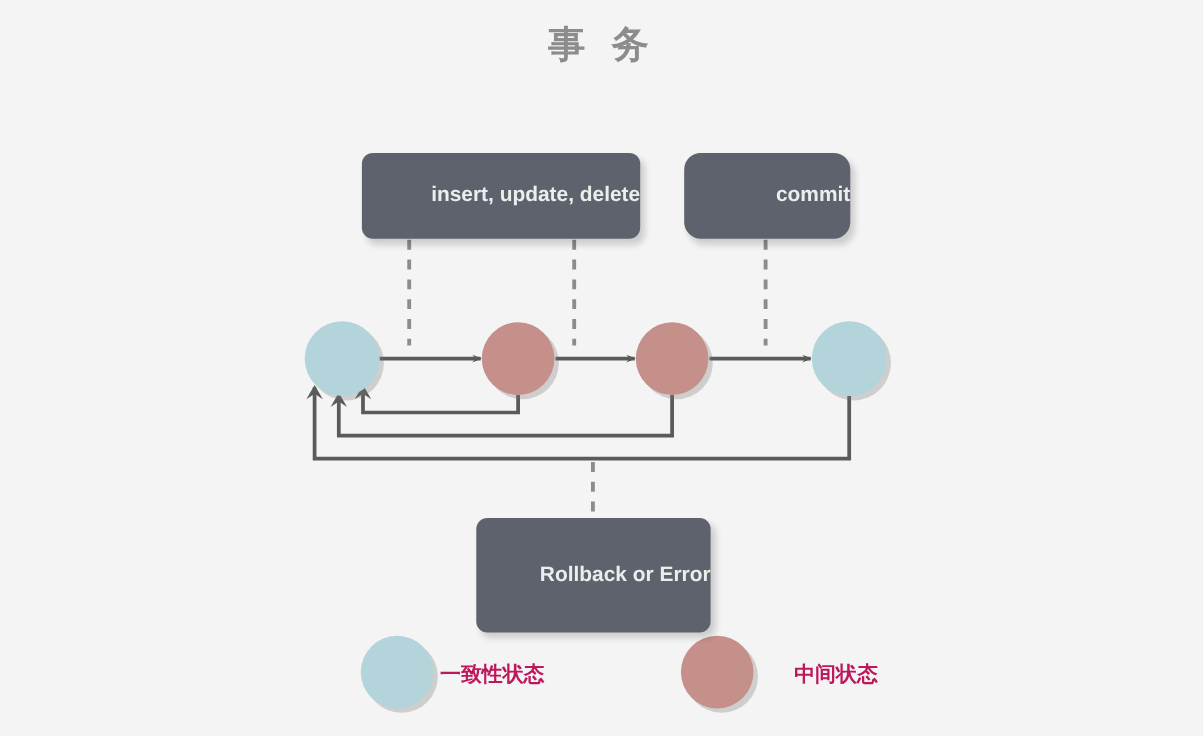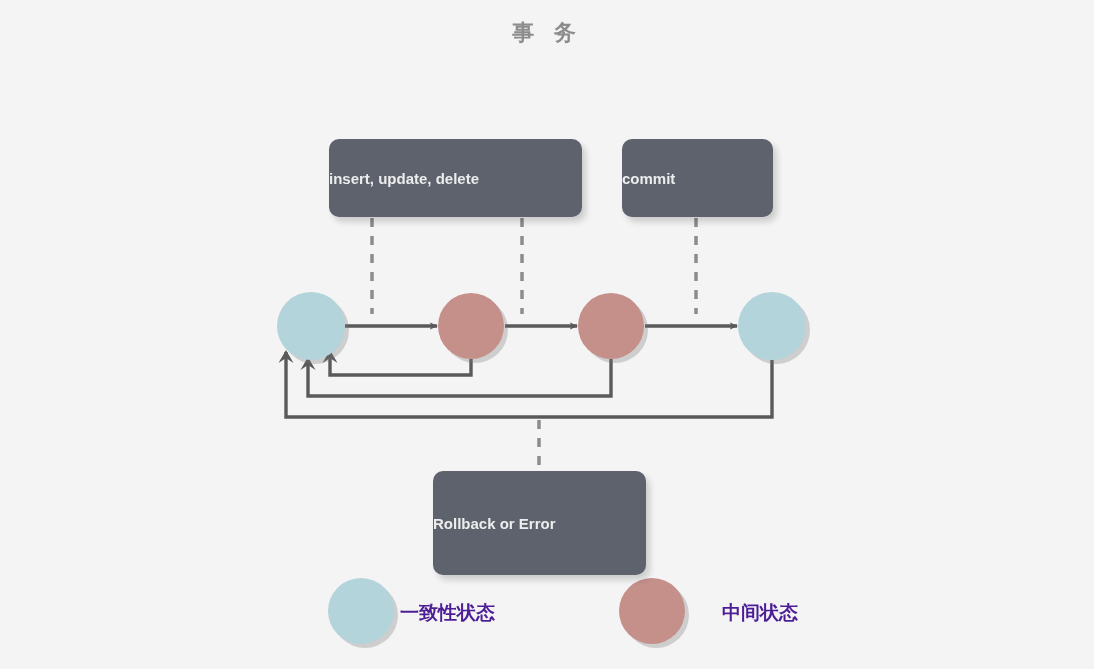--- a/index.html
+++ b/index.html
@@ -18,52 +18,52 @@
     position: relative;
     width: 1094px;
     height: 669px;
   }
   .title {
     position: absolute;
     left: 0;
     top: 18px;
     width: 1094px;
     text-align: center;
-    font-size: 22px;
+    font-size: 34px;
     font-weight: bold;
     color: #8c8c8c;
     letter-spacing: 6px;
     font-family: "DejaVu Sans", "Liberation Sans", sans-serif;
   }
   svg.layer {
     position: absolute;
     left: 0;
     top: 0;
     width: 1094px;
     height: 669px;
   }
   .node-box {
     position: absolute;
     background: #5e626c;
     border-radius: 10px;
     color: #eceded;
-    font-size: 15px;
+    font-size: 19px;
     font-weight: bold;
     display: flex;
     align-items: center;
-    justify-content: flex-start;
+    justify-content: flex-end;
     box-shadow: 4px 5px 6px rgba(0,0,0,0.16);
     text-align: center;
     font-family: "Liberation Sans", "DejaVu Sans", sans-serif;
   }
   .legend-label {
     position: absolute;
     font-size: 19px;
     font-weight: bold;
-    color: #4c1d95;
+    color: #be185d;
     font-family: "DejaVu Sans", "Liberation Sans", sans-serif;
     white-space: nowrap;
   }
 </style>
 </head>
 <body>
 
 <div id="diagram-root">
 
   <div class="title">事 务</div>
@@ -111,21 +111,21 @@
         <circle cx="361" cy="611" r="33" fill="#b2d4da"></circle>
         <circle cx="656" cy="615" r="33" fill="rgba(120,120,120,0.30)"></circle>
         <circle cx="652" cy="611" r="33" fill="#c58f8a"></circle>
       </g>
   </svg>
 
   <div id="boxes-host">
       <div class="node-box" style="left: 329px; top: 139px; width: 253px; height: 78px;">
         <span>insert, update, delete</span>
       </div>
-      <div class="node-box" style="left: 622px; top: 139px; width: 151px; height: 78px;">
+      <div class="node-box" style="left: 622px; top: 139px; width: 151px; height: 78px; border-radius: 15px;">
         <span>commit</span>
       </div>
       <div class="node-box" style="left: 433px; top: 471px; width: 213px; height: 104px;">
         <span>Rollback or Error</span>
       </div>
     </div>
   <div id="legend-host">
       <div class="legend-label" style="left: 400px; top: 600px;">一致性状态</div>
       <div class="legend-label" style="left: 722px; top: 600px;">中间状态</div>
     </div>

